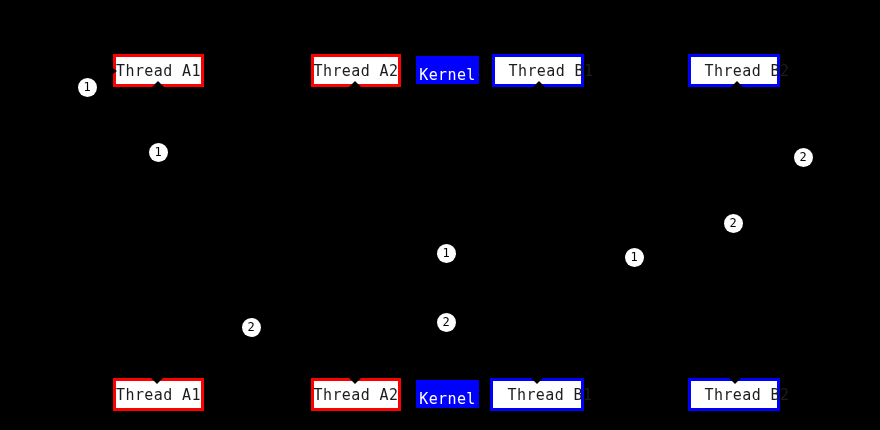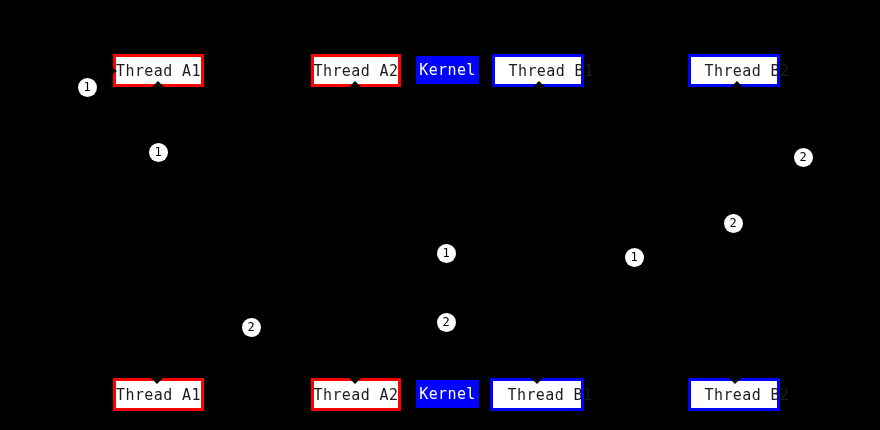--- a/index.html
+++ b/index.html
@@ -32,20 +32,21 @@
   }
   .node.kernel-thread {
     background: var(--node-fill, #fff);
     border: 3px solid var(--blue, #00f);
     color: var(--node-text, #1c1c1c);
     padding-left: 26px;
   }
   .node.kernel {
     background: var(--blue, #00f);
     color: var(--kernel-text, #fff);
+    align-items: flex-end;
   }
   .badge {
     position: absolute;
     width: 19px;
     height: 19px;
     border-radius: 50%;
     background: var(--badge-fill, #fff);
     color: var(--badge-text, #000);
     display: flex;
     align-items: center;

